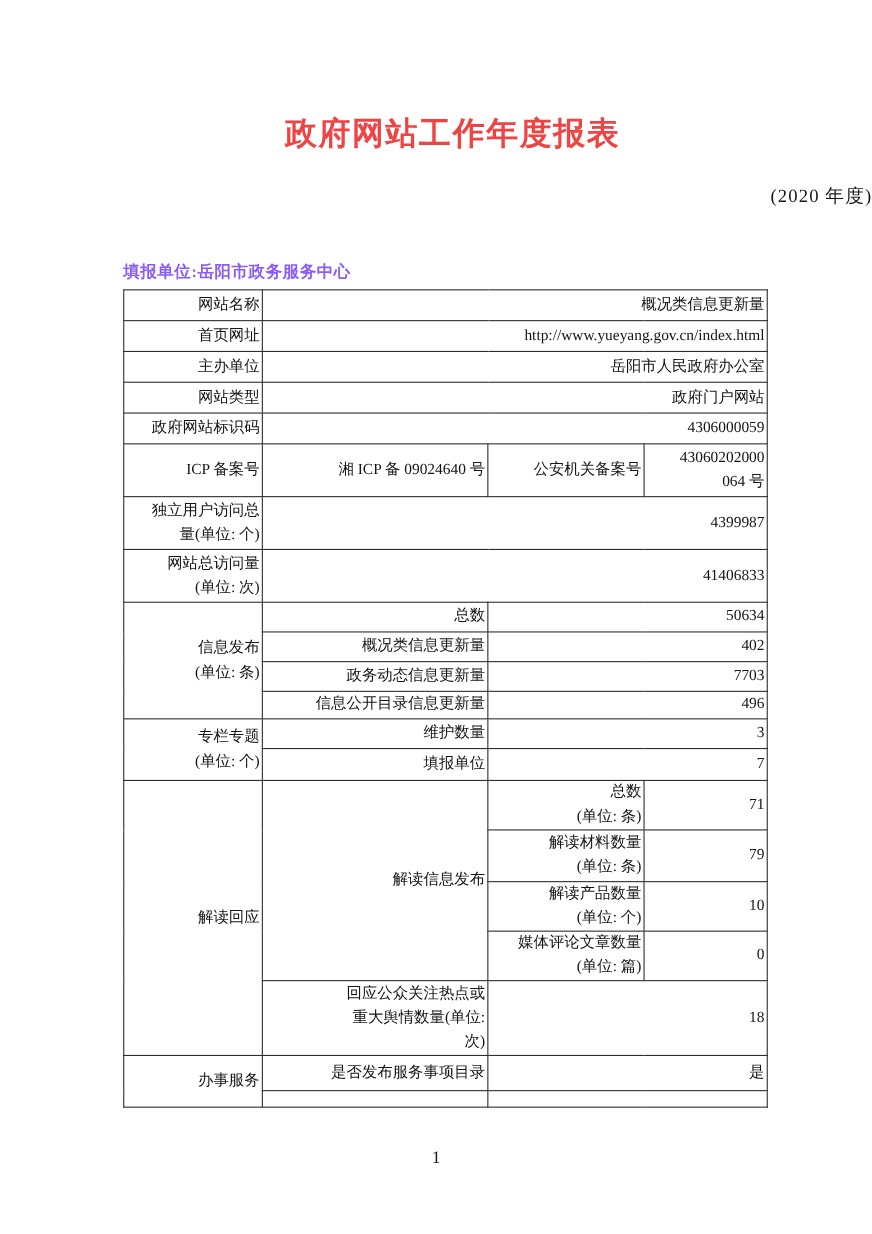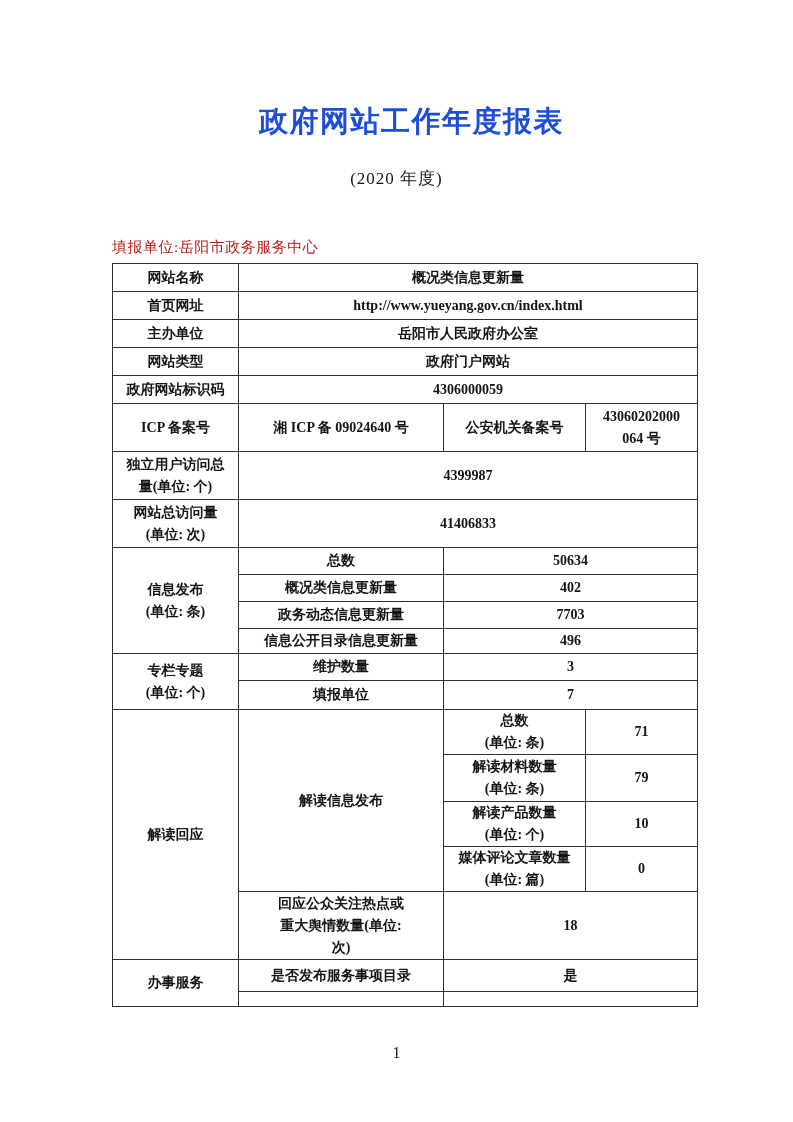--- a/index.html
+++ b/index.html
@@ -15,60 +15,59 @@
   }
   .title {
     position: absolute;
     top: 102px;
     left: 0;
     width: 100%;
     text-align: center;
     font-size: 29px;
     font-weight: 700;
     letter-spacing: 1.5px;
-    color: #1d4ed8;
+    color: #ef4444;
     padding-left: 30px;
   }
   .subtitle {
     position: absolute;
     top: 167px;
     left: 0;
     width: 100%;
-    text-align: center;
+    text-align: right;
     font-size: 17px;
     letter-spacing: 1px;
     color: #161616;
   }
   .reporting-unit {
     position: absolute;
     top: 238px;
     left: 112px;
     font-size: 15px;
-    font-weight: 400;
+    font-weight: 700;
     letter-spacing: 0.5px;
-    color: #b91c1c;
+    color: #8b5cf6;
   }
   table.report {
     position: absolute;
     top: 263px;
     left: 112px;
     width: 585px;
     border-collapse: collapse;
     table-layout: fixed;
   }
   table.report td {
     border: 1px solid #2e2e2e;
-    text-align: center;
+    text-align: right;
     vertical-align: middle;
     font-size: 14px;
     line-height: 22px;
     white-space: pre-line;
     padding: 0 2px;
     color: #141414;
-    font-weight: bold;
   }
   td.bottom-anchor {
     vertical-align: bottom;
     padding-bottom: 2px;
     line-height: 20px;
   }
   .page-number {
     position: absolute;
     top: 1044px;
     left: 0;

